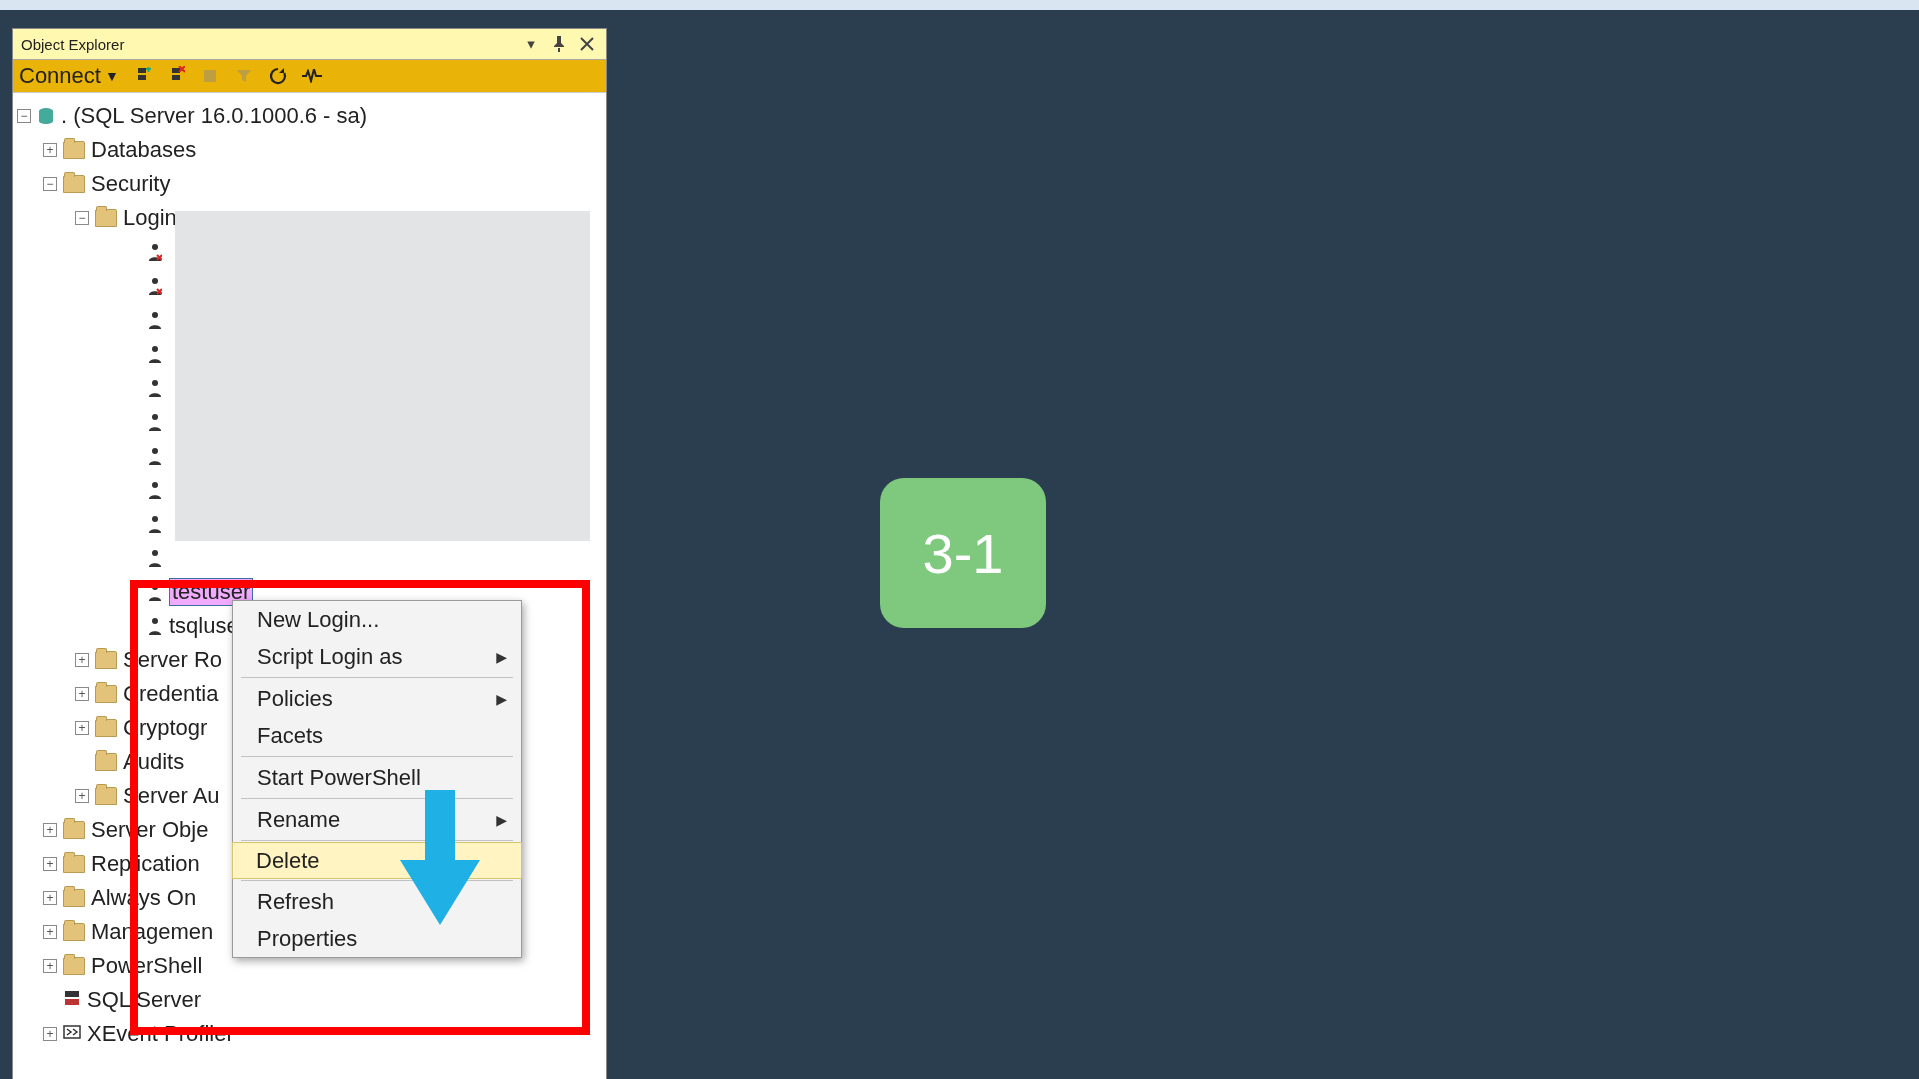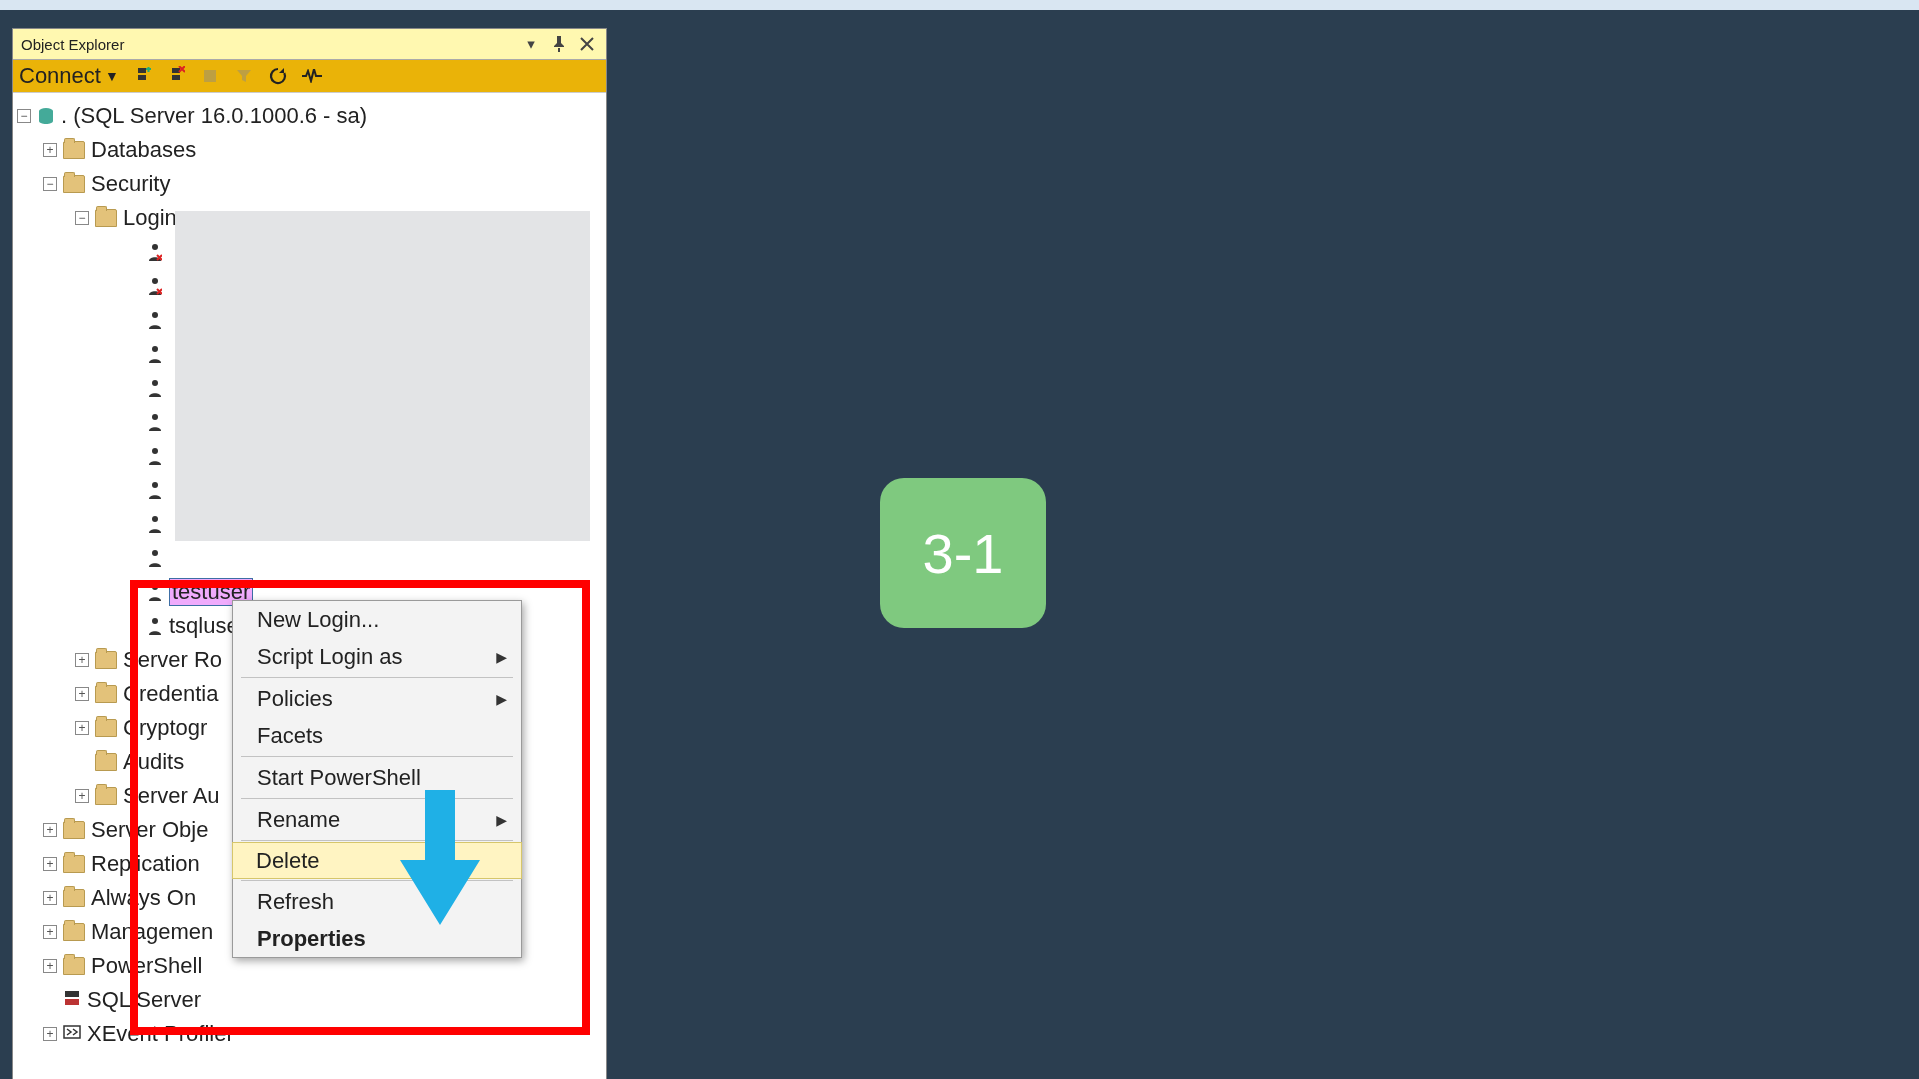--- a/index.html
+++ b/index.html
@@ -59,21 +59,21 @@
     border: 1px solid #9a9a9a;
     box-shadow: 2px 3px 8px rgba(0,0,0,.35);
     font-size: 22px;
     color: #222;
   }
   .context-menu .mi { display: flex; align-items: center; padding: 4px 14px 4px 24px; height: 37px; position: relative; }
   .context-menu .mi .lbl { flex: 1; }
   .context-menu .mi .arrow { font-size: 14px; color: #333; }
   .context-menu .sep { height: 1px; background: #c2c2c2; margin: 2px 8px; }
   .context-menu .mi.hover { background: #fff4c2; border: 1px solid #d6c66b; margin: -1px; padding-left: 23px; justify-content: flex-end; }
-  .context-menu .mi.bold .lbl { font-weight: 700; }
+  .context-menu .mi.bold .lbl { font-weight: 400; }
   .redbox { position: absolute; border: 8px solid #ff0000; pointer-events: none; }
   .arrow-down { position: absolute; pointer-events: none; }
   .badge {
     position: absolute;
     left: 880px; top: 478px;
     width: 166px; height: 150px;
     background: #7fc97f;
     border-radius: 24px;
     display: flex; align-items: center; justify-content: center;
     color: #fff; font-size: 56px; font-weight: 400;

